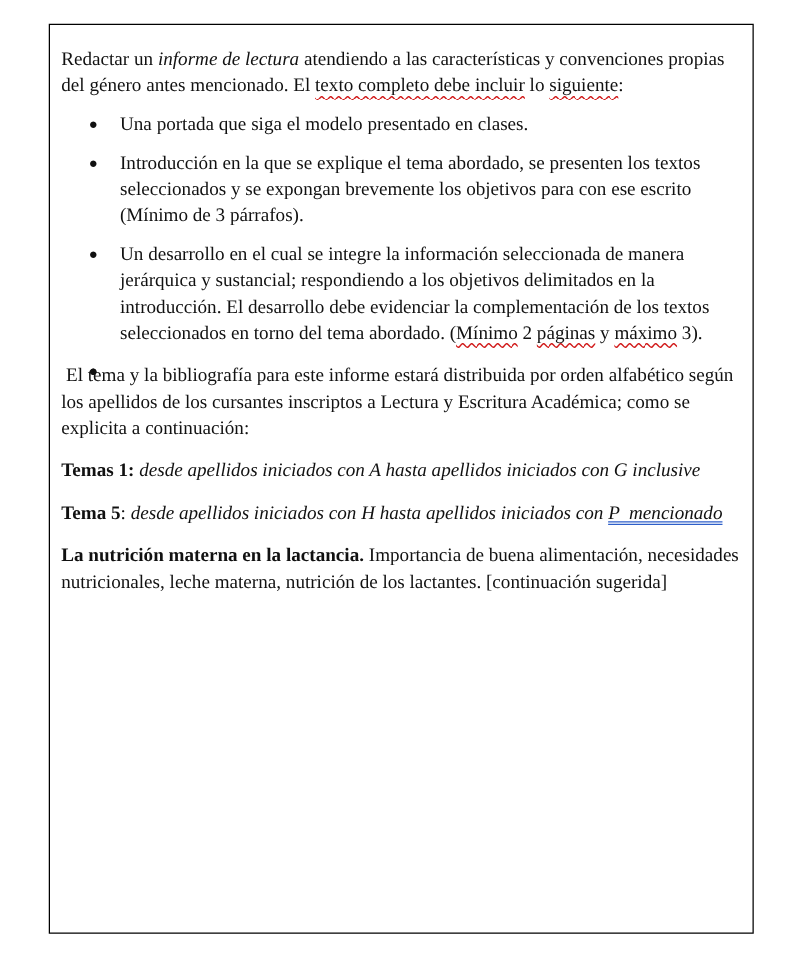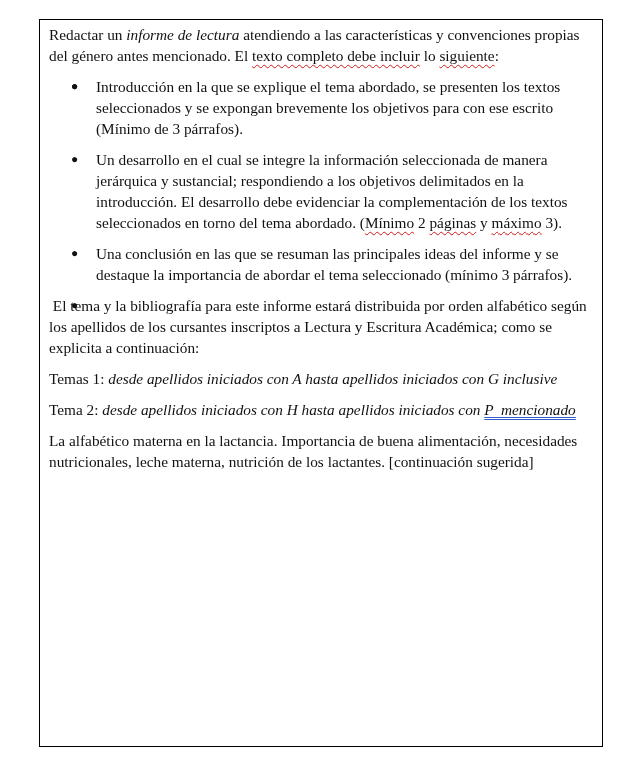--- a/index.html
+++ b/index.html
@@ -21,21 +21,21 @@
       top: 19px;
       width: 564px;
       height: 728px;
       border: 1px solid #000000;
       box-sizing: border-box;
       padding: 4px 10px 0 9px;
       font-size: 15.3px;
       line-height: 21px;
     }
     p {
-      margin: 0 0 10px 0;
+      margin: 13px 0 10px 0;
     }
     .intro {
       margin-bottom: 10px;
     }
     ul.reqs {
       list-style: none;
       margin: 0;
       padding: 0;
     }
     ul.reqs li {
@@ -52,56 +52,56 @@
     .squiggle {
       text-decoration: underline wavy #d11a1a;
       text-decoration-thickness: 1px;
       text-underline-offset: 3px;
     }
     .blue-under {
       text-decoration: underline double #2f5fc9;
       text-decoration-thickness: 1px;
       text-underline-offset: 2px;
     }
-    .b { font-weight: normal; }
+    .b { font-weight: bold; }
     .i { font-style: italic; }
     .bi { font-weight: normal; font-style: italic; }
     .para-tema {
       margin-bottom: 10px;
     }
   </style>
 </head>
 <body>
 
 <div class="page-box">
 
   <p class="intro"><span>Redactar un </span><span class="i">informe de lectura</span><span> atendiendo a las características y convenciones propias del género antes mencionado.  El </span><span class="squiggle">texto completo debe incluir</span><span> lo </span><span class="squiggle">siguiente</span><span>:</span></p>
 
   <ul class="reqs">
     <li>
       <span class="bullet">●</span>
+      <span>Una portada que siga el modelo presentado en clases.</span>
     </li>
     <li>
       <span class="bullet">●</span>
       <span>Introducción en la que se explique el tema abordado, se presenten los textos seleccionados y se expongan brevemente los objetivos para con ese escrito (Mínimo de 3 párrafos).</span>
     </li>
     <li>
       <span class="bullet">●</span>
       <span>Un desarrollo en el cual se integre la información seleccionada de manera jerárquica y sustancial; respondiendo a los objetivos delimitados en la introducción. El desarrollo debe evidenciar la complementación de los textos seleccionados en torno del tema abordado. (</span><span class="squiggle">Mínimo</span><span> 2 </span><span class="squiggle">páginas</span><span> y </span><span class="squiggle">máximo</span><span> 3).</span>
     </li>
     <li>
       <span class="bullet">●</span>
-      <span>Una conclusión en las que se resuman las principales ideas del informe y se destaque la importancia de abordar el tema seleccionado (mínimo 3 párrafos).</span>
     </li>
     <li>
       <span class="bullet">●</span>
     </li>
   </ul>
 
   <p style="white-space: pre-wrap;"> El tema y la bibliografía para este informe estará distribuida por orden alfabético según los apellidos de los cursantes inscriptos a Lectura y Escritura Académica; como se explicita a continuación:</p>
 
   <p class="para-tema"><span class="b">Temas 1:</span><span class="bi"> desde apellidos iniciados con A hasta apellidos iniciados con G inclusive</span></p>
 
-  <p class="para-tema"><span class="b">Tema 2</span><span style="white-space: pre;">: </span><span class="bi">desde apellidos iniciados con H hasta apellidos iniciados con </span><span class="bi blue-under" style="white-space: pre;">P  mencionado</span></p>
+  <p class="para-tema"><span class="b">Tema 5</span><span style="white-space: pre;">: </span><span class="bi">desde apellidos iniciados con H hasta apellidos iniciados con </span><span class="bi blue-under" style="white-space: pre;">P  mencionado</span></p>
 
-  <p><span class="b">La alfabético materna en la lactancia.</span><span> Importancia de buena alimentación, necesidades nutricionales, leche materna, nutrición de los lactantes. [continuación sugerida]</span></p>
+  <p><span class="b">La nutrición materna en la lactancia.</span><span> Importancia de buena alimentación, necesidades nutricionales, leche materna, nutrición de los lactantes. [continuación sugerida]</span></p>
 
 </div>
 
 </body></html>

